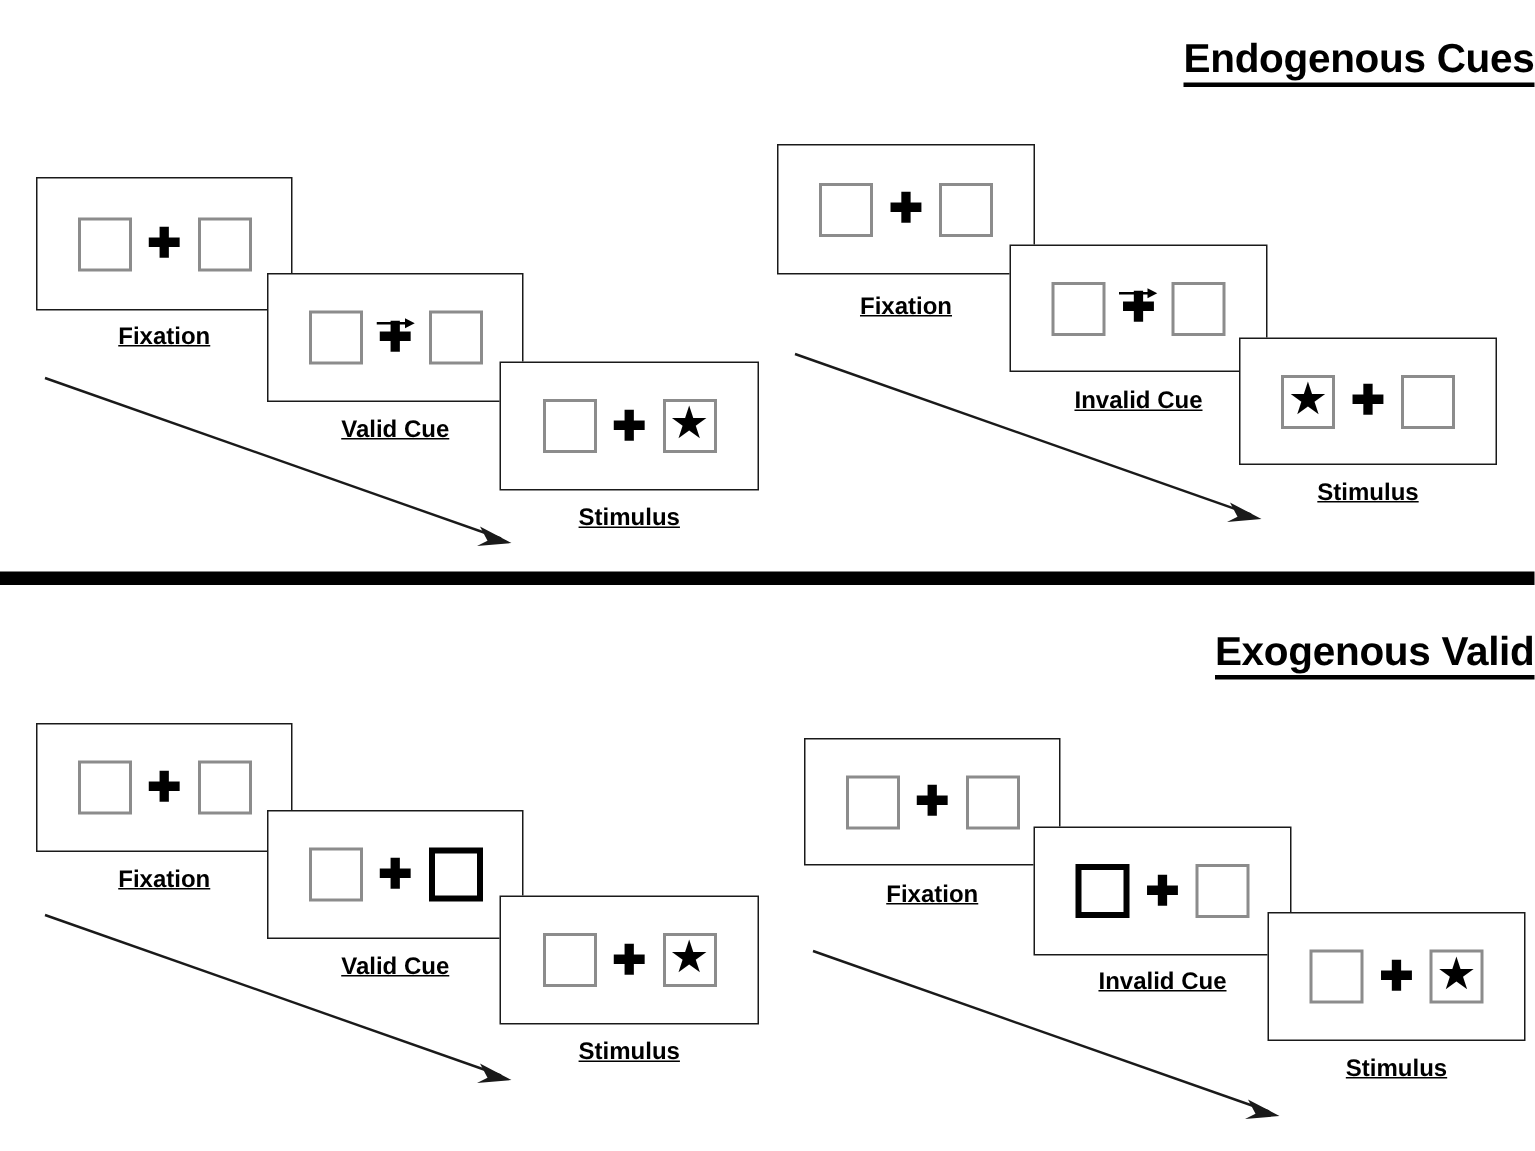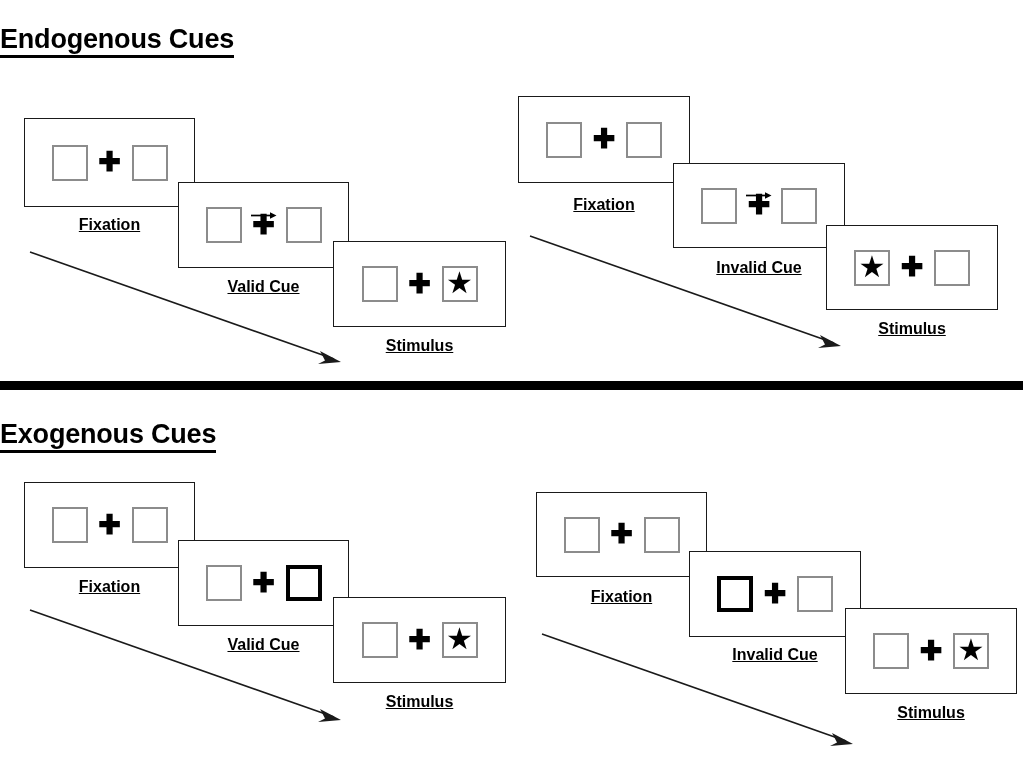--- a/index.html
+++ b/index.html
@@ -11,21 +11,21 @@
     overflow:hidden;
     color:#000;
   }
   .section{position:absolute;left:0;width:1023px;}
   #section-endogenous{top:0;height:383px;}
   #section-exogenous{top:392px;height:375px;}
 
   .section-title{
     position:absolute;
     width:1023px;
-    text-align:left;
+    text-align:right;
     font-size:27px;
     font-weight:bold;
     letter-spacing:-0.2px;
   }
   .section-title span{
     border-bottom:3px solid #000;
     padding-bottom:1px;
   }
 
   .divider{
@@ -210,21 +210,21 @@
       <polygon points="313,114 292,103 297,112.5 290,116" fill="#1a1a1a"></polygon>
     </svg>
   </div>
 </div>
 
 <div class="divider"></div>
 
 <div class="section" id="section-exogenous">
 
   <div class="section-title" style="top:27px;">
-    <span>Exogenous Cues</span>
+    <span>Exogenous Valid</span>
   </div>
 
   <div>
 
     <div class="panel" style="left:24px;top:90px;width:171px;height:86px;">
       <div class="panel-inner">
         <div class="box"></div>
         <div class="center-slot">
           <span class="plus">✚</span>
         </div>

